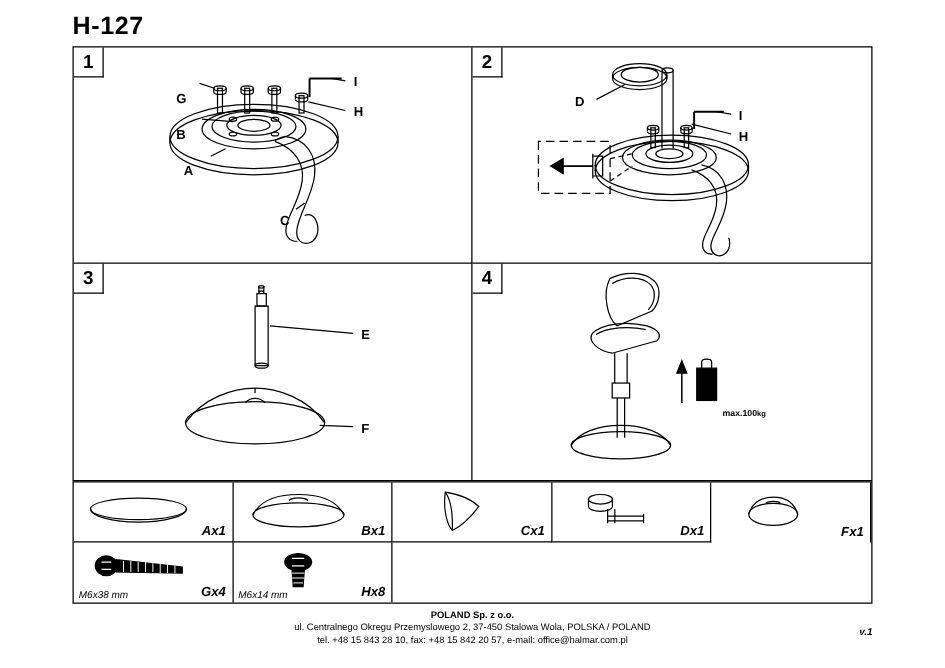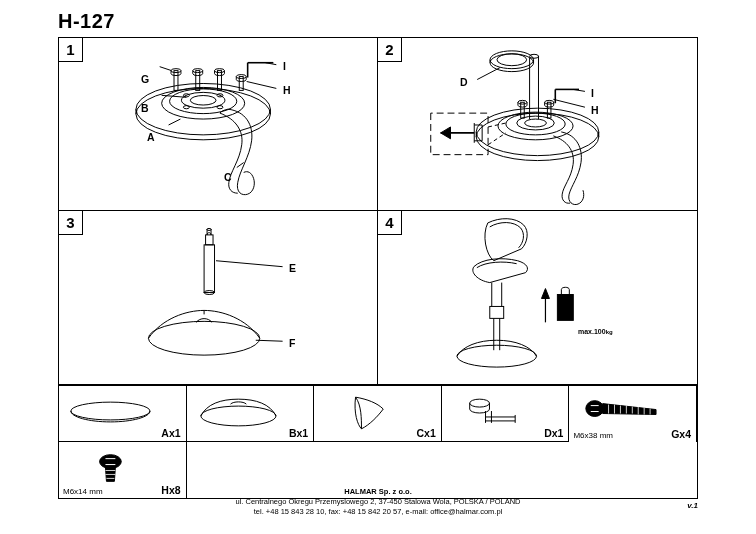--- a/index.html
+++ b/index.html
@@ -74,26 +74,27 @@
     position: absolute;
     font-size: 10.5px;
     font-weight: bold;
   }
   
   .parts {
     position: absolute;
     left: 58px;
     top: 385px;
     width: 640px;
-    height: 114px;
+    height: 98px;
     border: 1.4px solid #000;
     box-sizing: border-box;
     display: grid;
     grid-template-columns: repeat(5, 1fr);
     grid-template-rows: 1fr 1fr;
+    font-style: italic;
   }
   .cell {
     position: relative;
     box-sizing: border-box;
     border-right: 1px solid #000;
     border-bottom: 1px solid #000;
     overflow: hidden;
   }
   .cell.last-col { border-right: none; }
   .cell.last-row { border-bottom: none; }
@@ -376,20 +377,30 @@
           <path d="M28 14 L28 20 A10 4 0 0 0 48 20 L48 14"></path>
           <path d="M44 22 L44 34 M50 22 L50 34"></path>
           <path d="M44 28 L74 28 M44 32 L74 32"></path>
           <path d="M74 26 L74 34"></path>
         </g>
       </svg>
       <div class="qty">Dx1</div>
     </div>
 
 
+    <div class="cell last-row">
+      <svg viewBox="0 0 128 49">
+        <g fill="none" stroke="#000" stroke-width="1">
+          <ellipse cx="50" cy="26" rx="20" ry="9"></ellipse>
+          <path d="M30 26 C33 16 40 12 50 12 C60 12 67 16 70 26"></path>
+          <path d="M44 17 C46 15 54 15 56 17"></path>
+        </g>
+      </svg>
+      <div class="qty">Fx1</div>
+    </div>
 
     <div class="cell last-row">
       <svg viewBox="0 0 128 49">
         <g fill="none" stroke="#000" stroke-width="1">
           <ellipse cx="26" cy="19" rx="9" ry="8" fill="#000"></ellipse>
           <path d="M22 16 L30 16 M22 22 L30 22" stroke="#fff"></path>
           <path d="M34 14 L88 20 L88 25 L34 24 Z" fill="#000"></path>
           <path d="M40 15 L40 24 M46 15 L46 24 M52 16 L52 24 M58 16 L58 24 M64 17 L64 24 M70 17 L70 25 M76 18 L76 25 M82 19 L82 25" stroke="#fff" stroke-width="0.8"></path>
         </g>
       </svg>
@@ -409,19 +420,19 @@
       <div class="dim">M6x14 mm</div>
       <div class="qty">Hx8</div>
     </div>
 
 
     <div class="cell last-row last-col"></div>
 
   </div>
 
   <div class="footer">
-    <div class="company">HALMAR Sp. z o.o.</div>
+    <div class="company">POLAND Sp. z o.o.</div>
     <div>ul. Centralnego Okregu Przemyslowego 2, 37-450 Stalowa Wola, POLSKA / POLAND</div>
     <div>tel. +48 15 843 28 10, fax: +48 15 842 20 57, e-mail: office@halmar.com.pl</div>
   </div>
   <div class="version">v.1</div>
 
 </div>
 
 </body></html>

